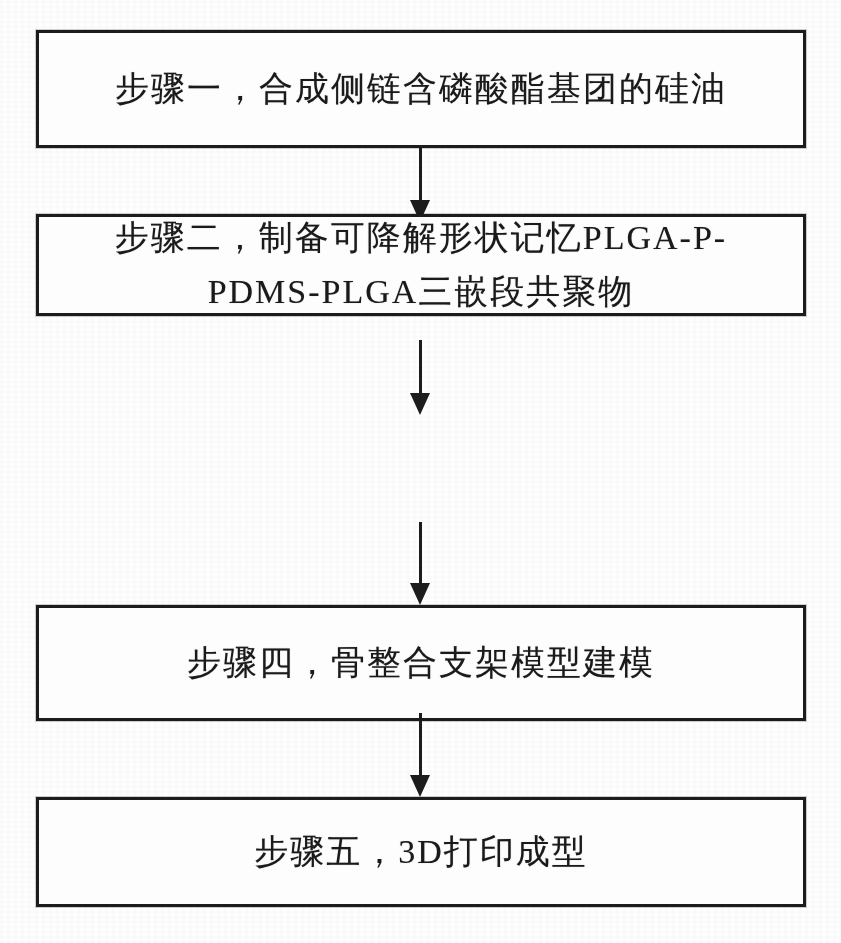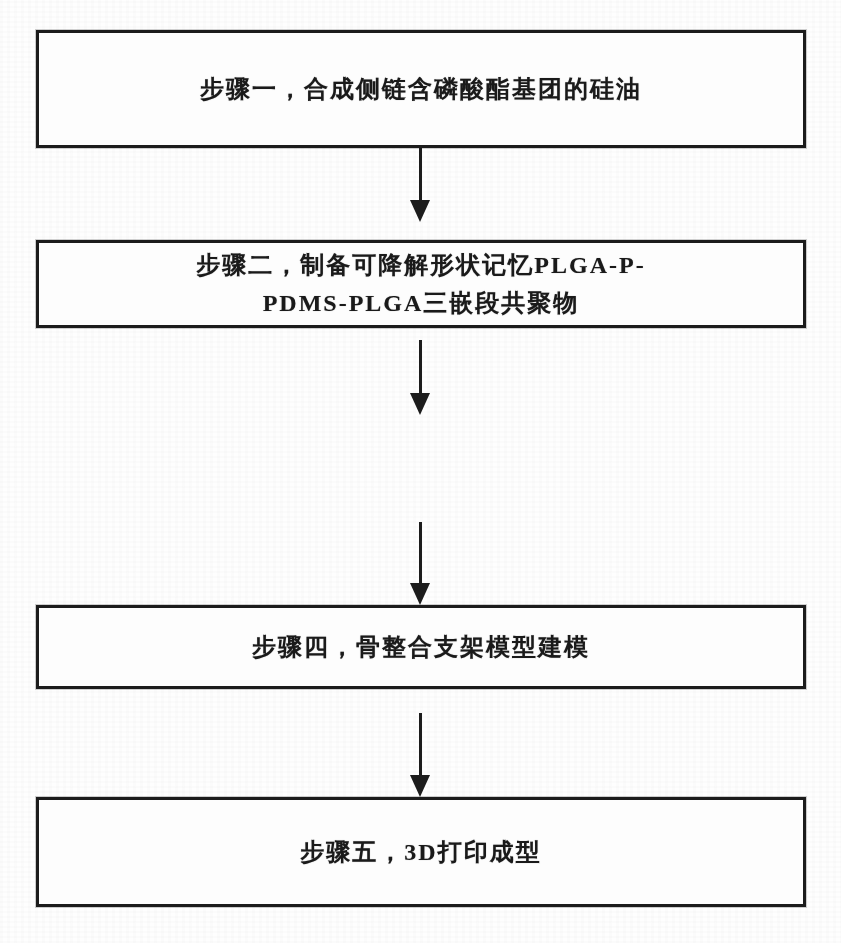--- a/index.html
+++ b/index.html
@@ -32,32 +32,32 @@
     box-sizing: border-box;
     border: 3px solid #1c1c1c;
     background: #fdfdfd;
     box-shadow: 0 0 0 1px rgba(0,0,0,0.18);
     display: flex;
     align-items: center;
     justify-content: center;
     text-align: center;
   }
   .step-label {
-    font-size: 24px;
-    font-weight: bold;
+    font-size: 34px;
+    font-weight: normal;
     color: #1a1a1a;
     letter-spacing: 2px;
     line-height: 1.6;
     white-space: pre-line;
     text-shadow: 0 0 1px rgba(0,0,0,0.35);
   }
   .box-1 { top: 30px;  height: 118px; }
-  .box-2 { top: 240px; height: 88px; justify-content: center; }
+  .box-2 { top: 214px; height: 102px; justify-content: center; }
   .box-3 { top: 415px; height: 107px; }
-  .box-4 { top: 605px; height: 84px; }
+  .box-4 { top: 605px; height: 116px; }
   .box-5 { top: 797px; height: 110px; justify-content: center; }
 
   .flow-arrow {
     position: absolute;
     left: 420px;
     width: 24px;
     margin-left: -12px;
   }
   .arrow-1 { top: 148px; height: 74px; }
   .arrow-2 { top: 340px; height: 75px; }

